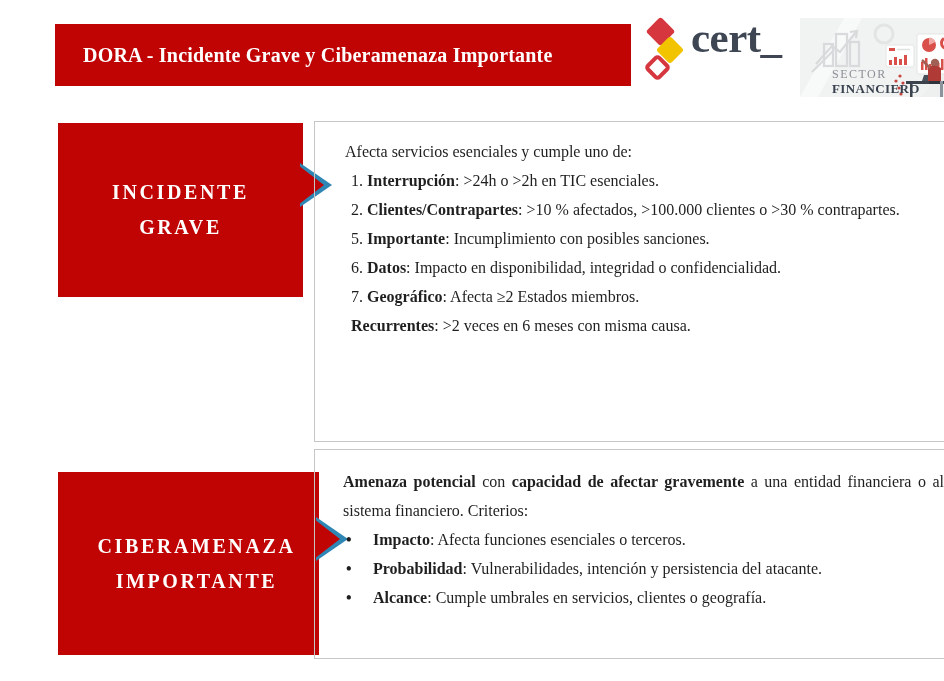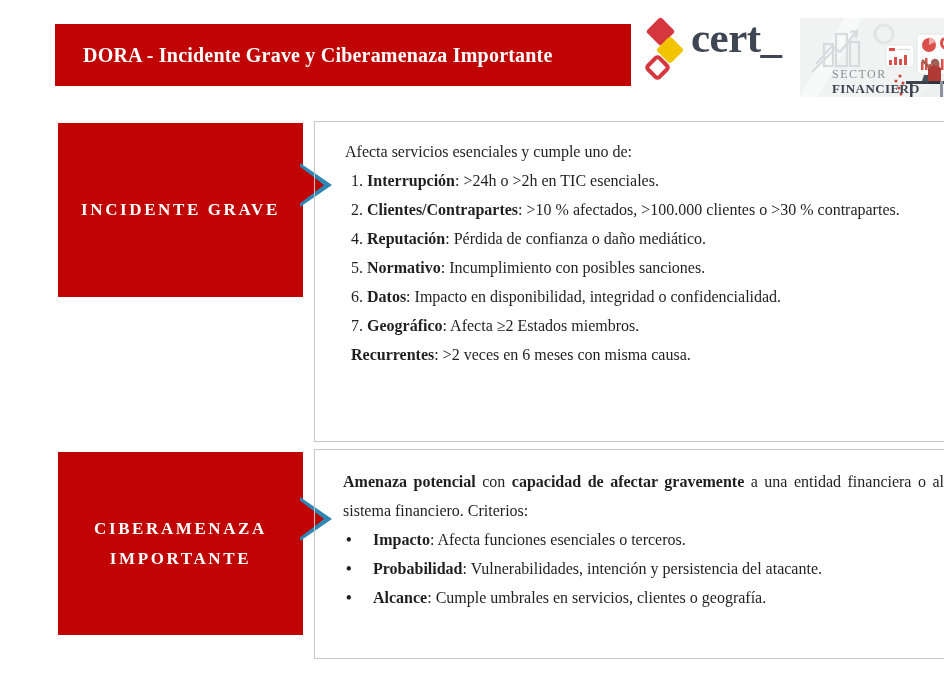--- a/index.html
+++ b/index.html
@@ -20,22 +20,22 @@
   .banner{position:absolute;left:752px;top:18px;width:180px;height:79px;background:#f1f2f2;overflow:hidden;}
   .banner svg{position:absolute;left:0;top:0;}
   .banner-words{position:absolute;left:32px;top:50px;line-height:1.15;}
   .b-sector{color:#8a9096;font-size:12px;letter-spacing:1.5px;}
   .b-fin{color:#39424e;font-size:13px;font-weight:bold;letter-spacing:.4px;}
 
   
   .label-box{position:absolute;left:10px;width:245px;background:#c00404;z-index:1;
              display:flex;align-items:center;justify-content:center;text-align:center;}
   .label-box.s1{top:123px;height:174px;}
-  .label-box.s2{top:452px;height:183px;}
-  .label-text{color:#ffffff;font-weight:bold;font-size:17px;letter-spacing:2.6px;line-height:1.75;
+  .label-box.s2{top:472px;height:183px;padding-left:16px;}
+  .label-text{color:#ffffff;font-weight:bold;font-size:20px;letter-spacing:2.6px;line-height:1.75;
               padding:0 12px;}
   .arrow{position:absolute;right:-31px;width:36px;height:44px;}
   .label-box.s1 .arrow{top:40px;}
   .label-box.s2 .arrow{top:45px;}
   .arrow .pb{fill:#2e86b5;}
   .arrow .pr{fill:#c00404;}
 
   
   .text-box{position:absolute;left:266px;width:657px;border:1px solid #c6c6c6;background:transparent;
             box-sizing:border-box;z-index:2;font-size:16px;line-height:29px;color:#1f1f1f;}
@@ -147,22 +147,21 @@
       <polygon class="pb" points="2,0 34,22 2,44"></polygon>
       <polygon class="pr" points="0,2 26,22 0,42"></polygon>
     </svg>
   </div>
 
   <div class="text-box s1">
     <div class="crit-intro">Afecta servicios esenciales y cumple uno de:</div>
     <div id="list1">
         <div class="crit-item"><span>1. </span><b>Interrupción</b><span>: &gt;24h o &gt;2h en TIC esenciales.</span></div>
         <div class="crit-item"><span>2. </span><b>Clientes/Contrapartes</b><span>: &gt;10 % afectados, &gt;100.000 clientes o &gt;30 % contrapartes.</span></div>
-        <div class="crit-item"><span>4. </span><b>Reputación</b><span>: Pérdida de confianza o daño mediático.</span></div>
-        <div class="crit-item"><span>5. </span><b>Normativo</b><span>: Incumplimiento con posibles sanciones.</span></div>
+        <div class="crit-item"><span>5. </span><b>Importante</b><span>: Incumplimiento con posibles sanciones.</span></div>
         <div class="crit-item"><span>6. </span><b>Datos</b><span>: Impacto en disponibilidad, integridad o confidencialidad.</span></div>
         <div class="crit-item"><span>7. </span><b>Geográfico</b><span>: Afecta ≥2 Estados miembros.</span></div>
       </div>
     <div class="crit-item"><b>Recurrentes</b><span>: &gt;2 veces en 6 meses con misma causa.</span></div>
   </div>
 
   <div class="label-box s2">
     <span class="label-text">CIBERAMENAZA IMPORTANTE</span>
     <svg class="arrow" viewBox="0 0 36 44">
       <polygon class="pb" points="2,0 34,22 2,44"></polygon>

